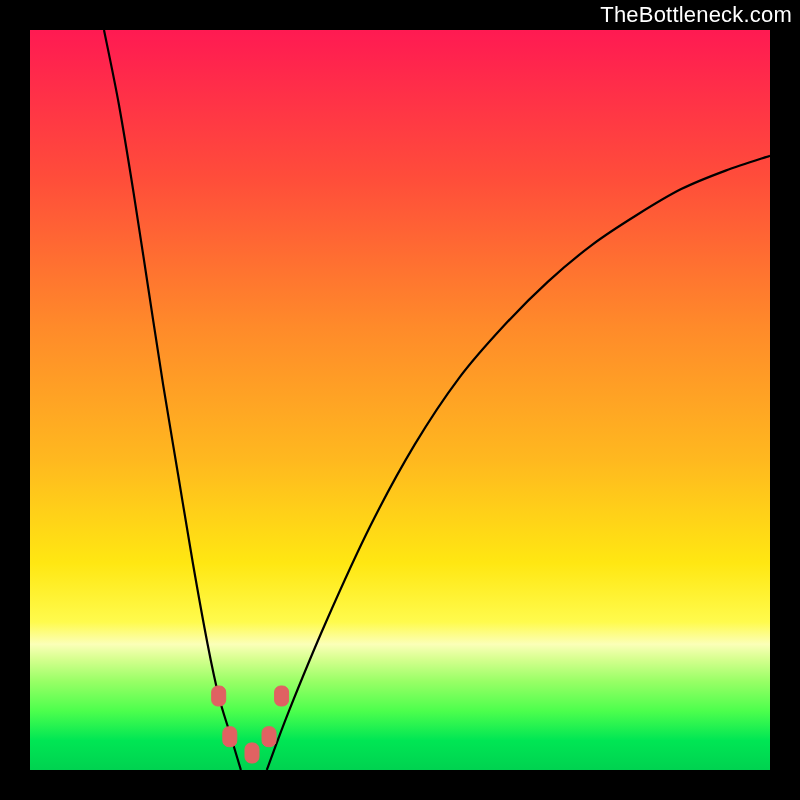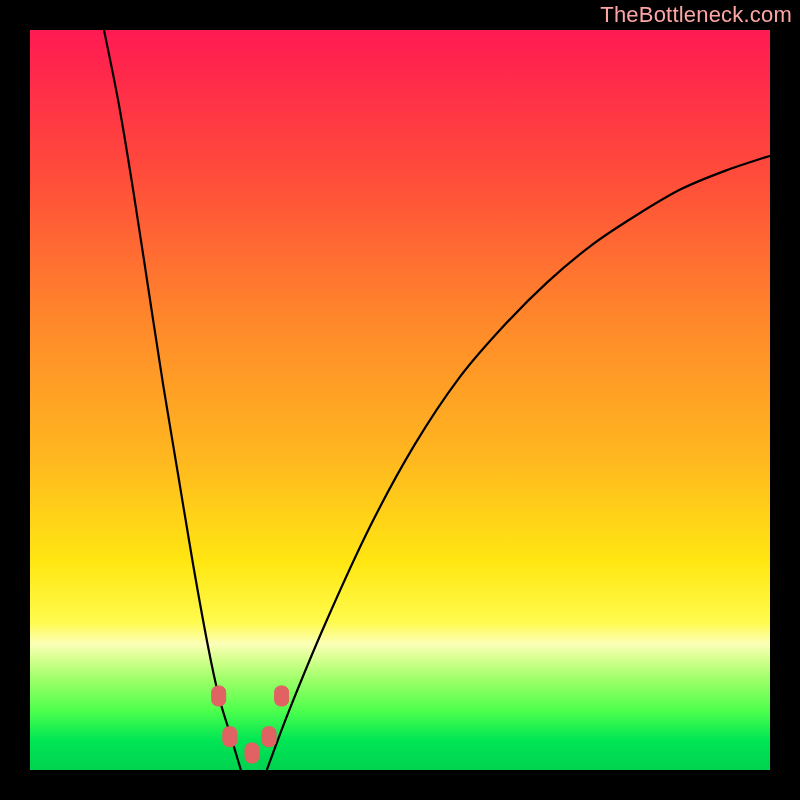--- a/index.html
+++ b/index.html
@@ -7,21 +7,21 @@
   .frame {
     position: relative;
     width: 800px;
     height: 800px;
     background: #000;
   }
   .watermark {
     position: absolute;
     top: 2px;
     right: 8px;
-    color: #fca5a5;
+    color: #ffffff;
     font-family: Arial, Helvetica, sans-serif;
     font-size: 22px;
     font-weight: 500;
     letter-spacing: 0.2px;
     z-index: 5;
   }
   .plot {
     position: absolute;
     left: 30px;
     top: 30px;

